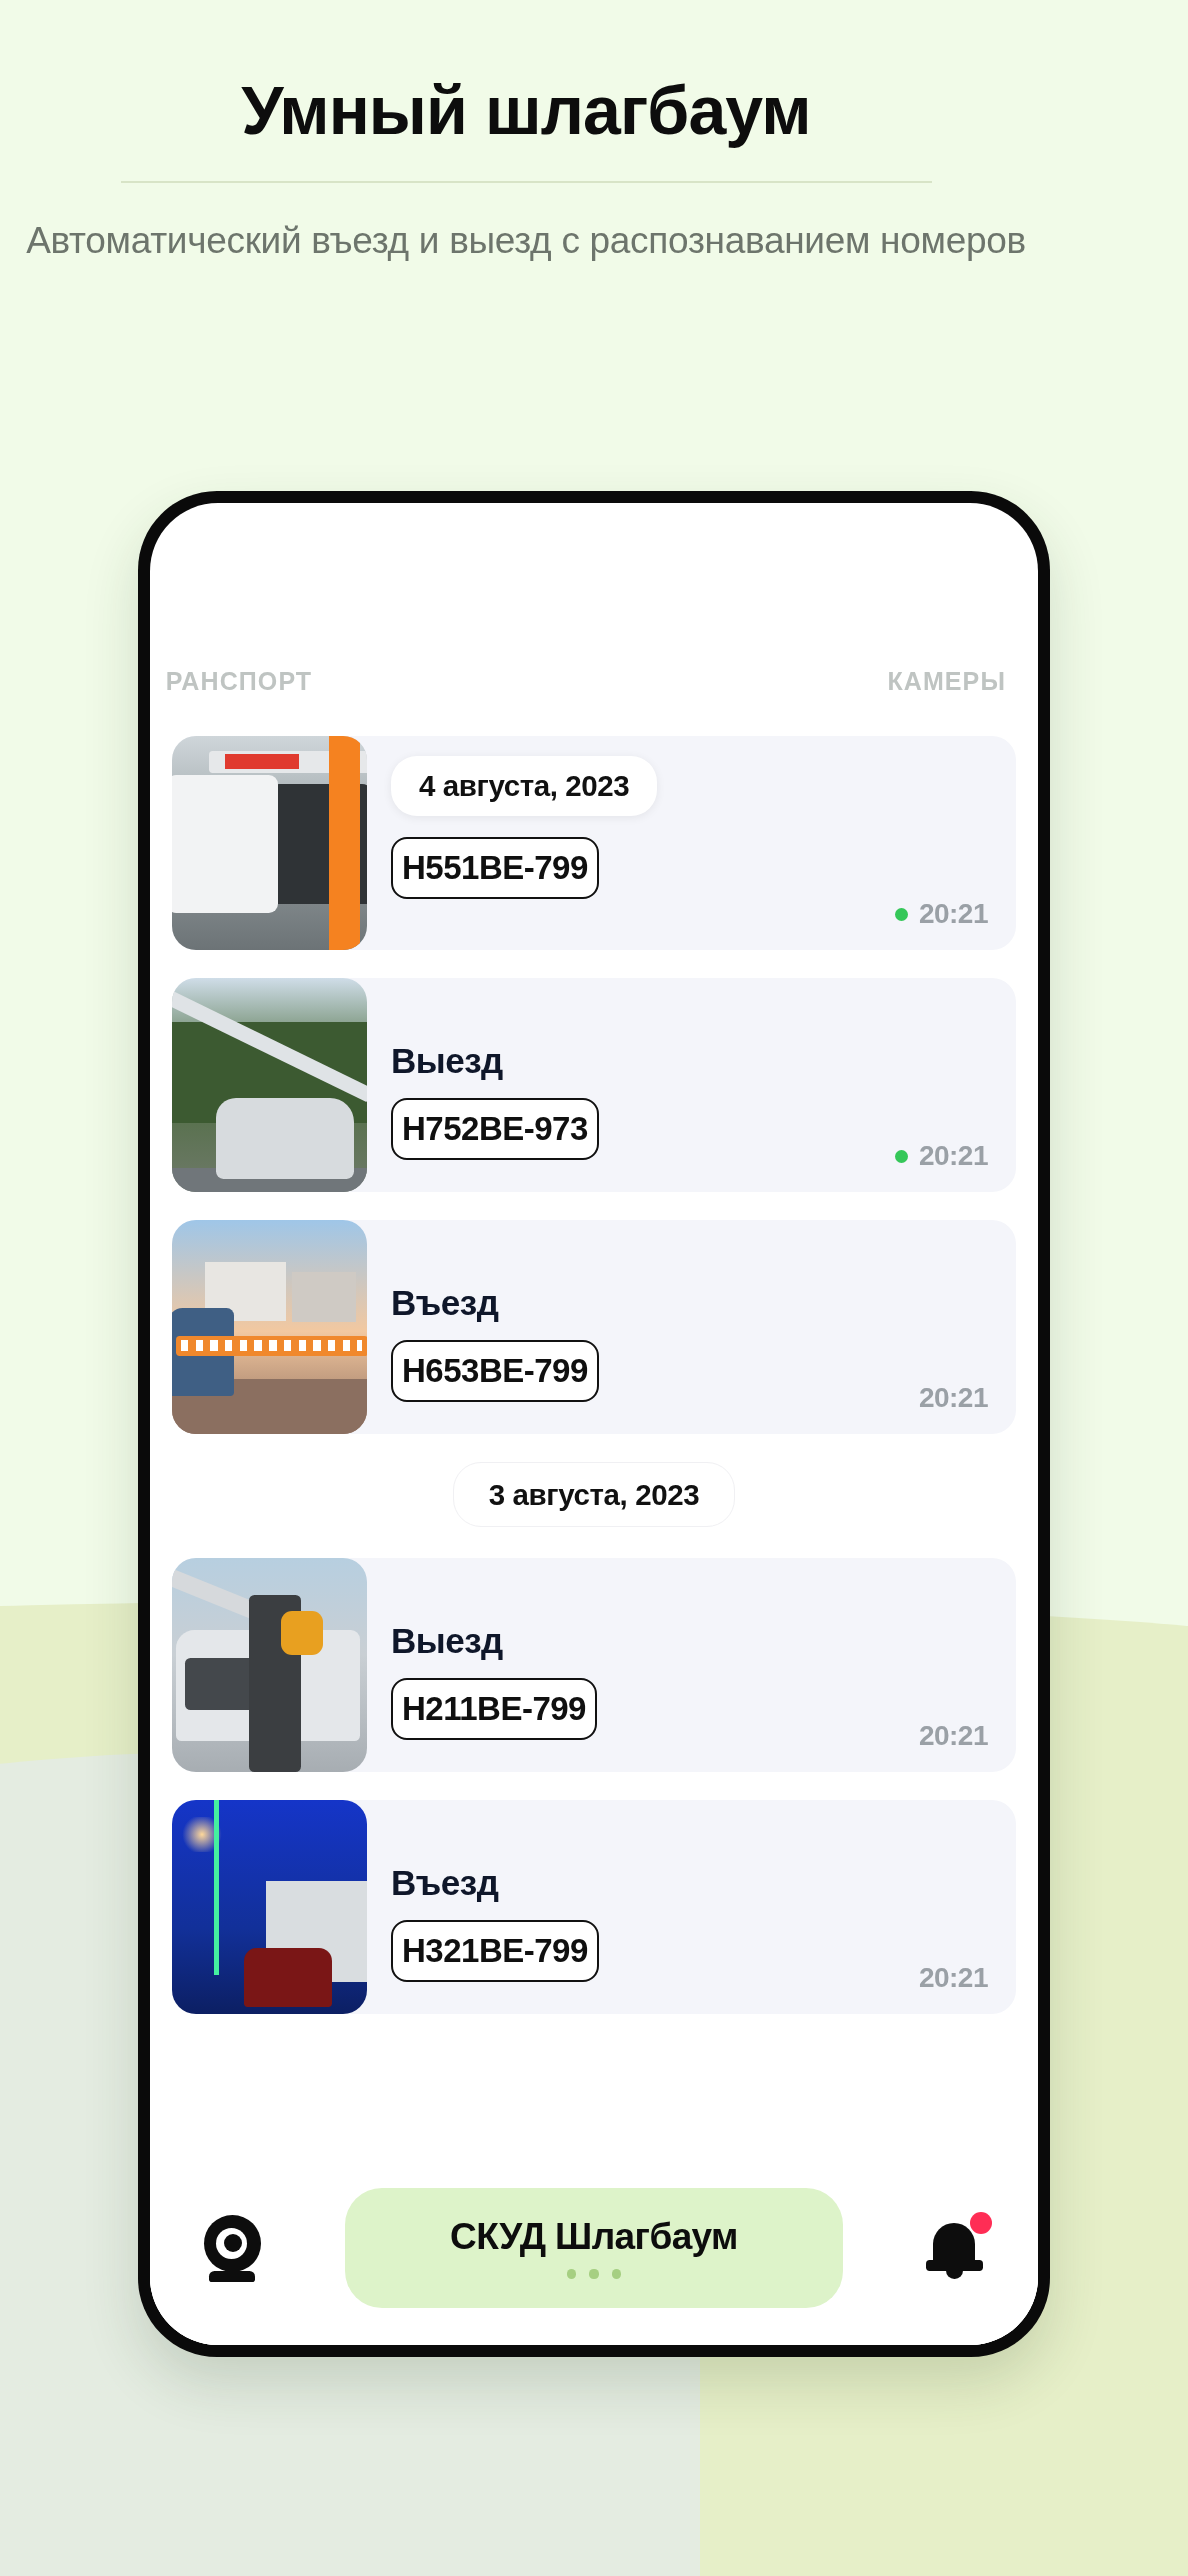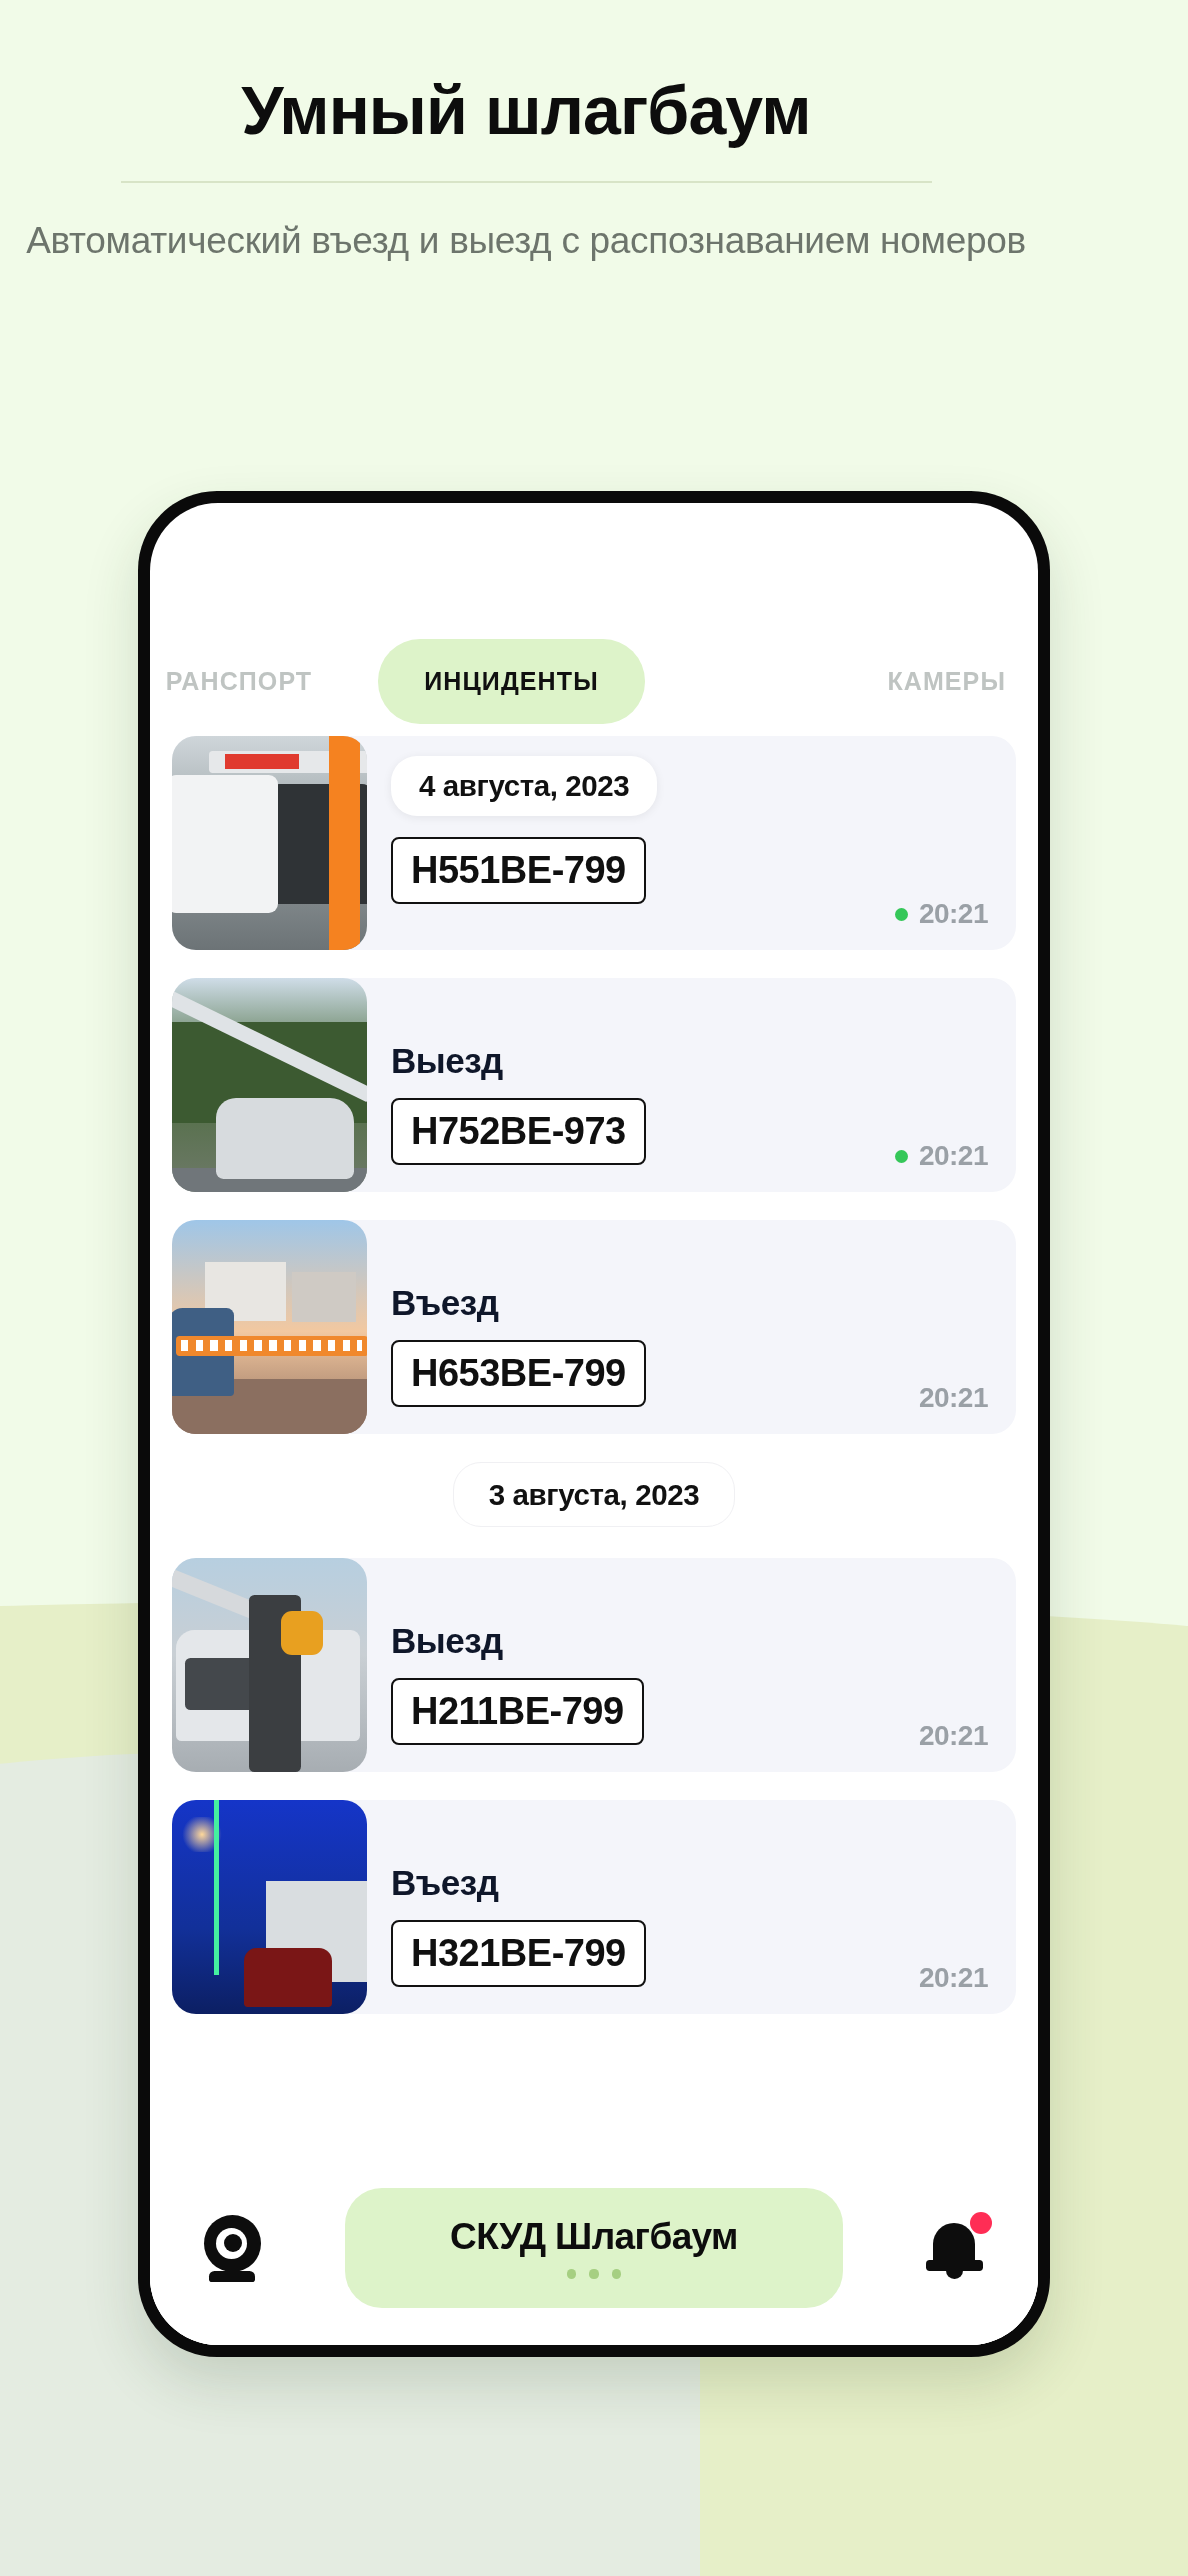--- a/index.html
+++ b/index.html
@@ -107,23 +107,23 @@
   .card {
     position:relative; display:flex; align-items:stretch;
     background:#f4f5fa; border-radius:24px; margin-bottom:28px; min-height:214px;
   }
   .thumb { width:195px; min-height:214px; border-radius:24px; flex:none;
     background:#b9c3c8; position:relative; overflow:hidden; }
   .card-body { flex:1; position:relative; padding:24px 28px 24px 24px; }
   .card-title { font-size:35px; font-weight:700; color:#0f172a; letter-spacing:-0.5px;
     margin-top:39px; }
   .plate {
-    display:inline-block; margin-top:16.6px; padding:10px 18px;
-    background:#fff; border:2.8px solid #111; border-radius:8px;
-    font-size:38px; font-weight:700; color:#101010; letter-spacing:-0.5px;
+    display:inline-block; margin-top:16.6px; padding:10px 9px;
+    background:#fff; border:2.8px solid #111; border-radius:16px;
+    font-size:33px; font-weight:700; color:#101010; letter-spacing:-0.5px;
   }
   .card-time {
     position:absolute; right:28px; bottom:20px;
     display:flex; align-items:center; gap:11px;
     font-size:28px; font-weight:700; color:#9aa0a6; letter-spacing:-0.5px;text-align:right;
   }
   .live-dot { width:13px; height:13px; border-radius:50%; background:#35c759; display:block; }
 
   .date-chip-inline {
     display:inline-block; background:#fff; border-radius:26px;
@@ -237,21 +237,20 @@
   <div id="title-rule"></div>
   <div id="page-subtitle">Автоматический въезд и выезд с распознаванием номеров</div>
 </div>
 
 <div id="phone">
   <div id="phone-screen">
 
 
     <div id="tabs">
       <div id="tab-transport" class="tab">РАНСПОРТ</div>
-      <div id="tab-incidents" class="tab">ИНЦИДЕНТЫ</div>
       <div id="tab-cameras" class="tab">КАМЕРЫ</div>
     </div>
 
     <div id="incident-list">
 
       <div class="card">
         <div class="thumb sc1">
           <div class="bar"></div>
           <div class="barred"></div>
           <div class="carbody"></div>

